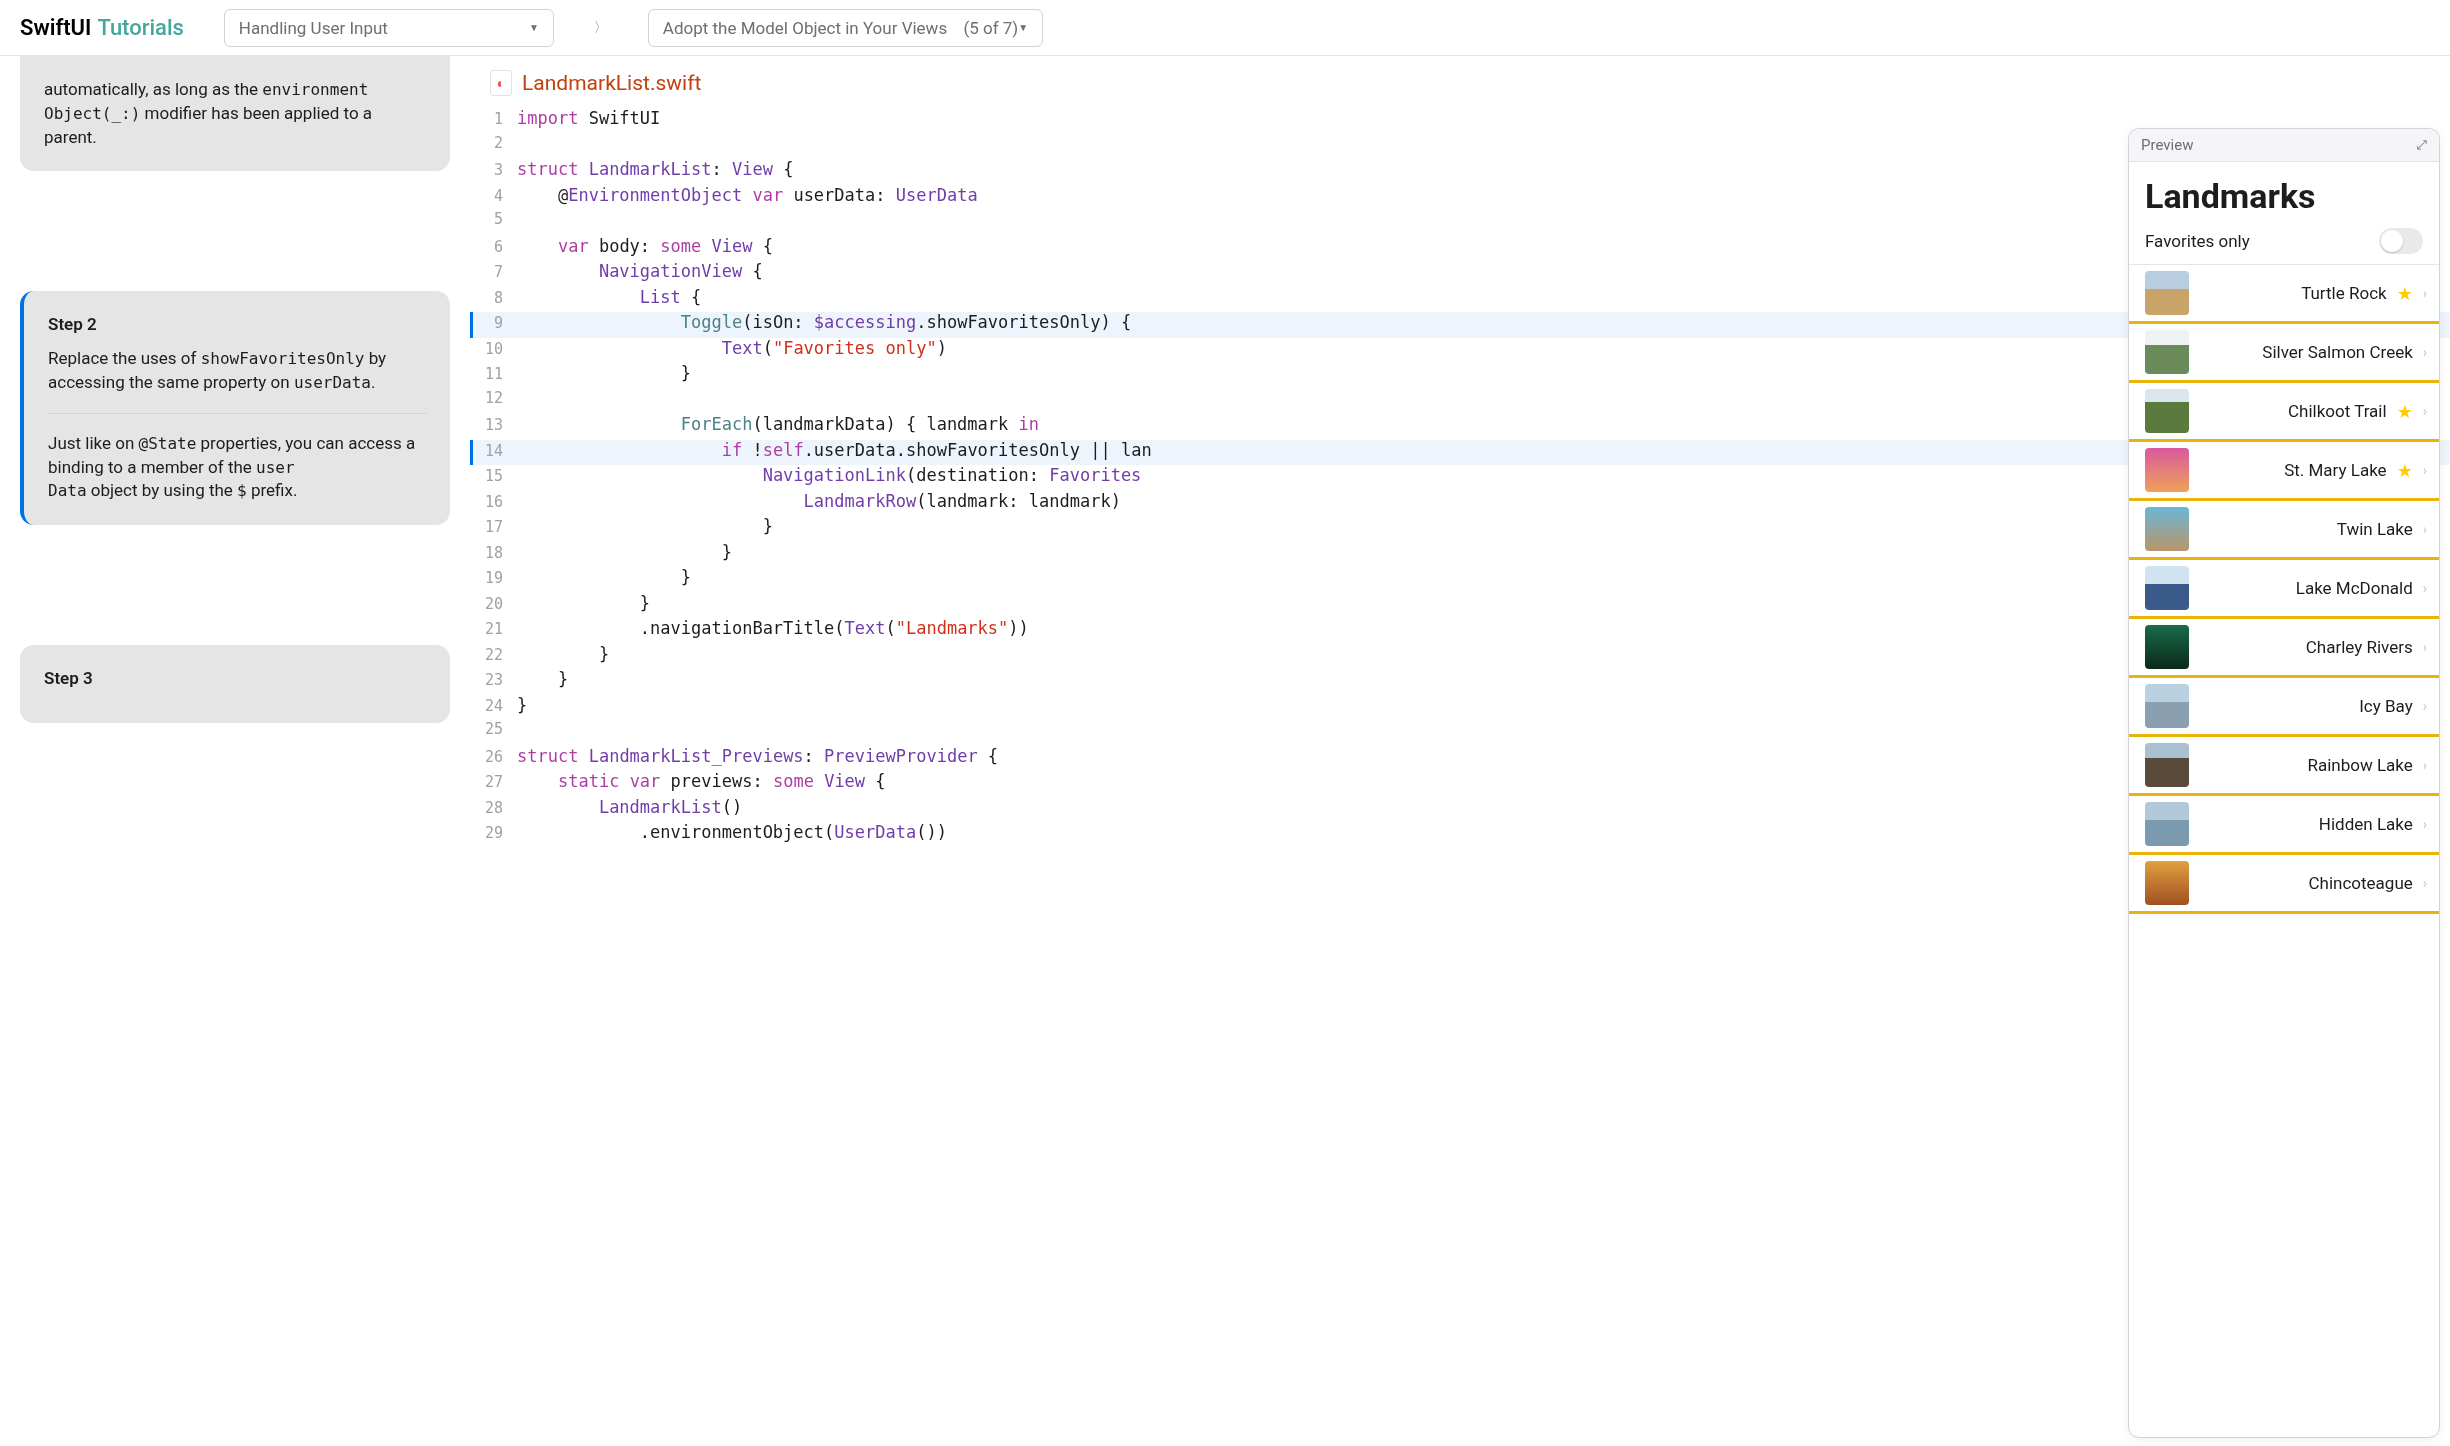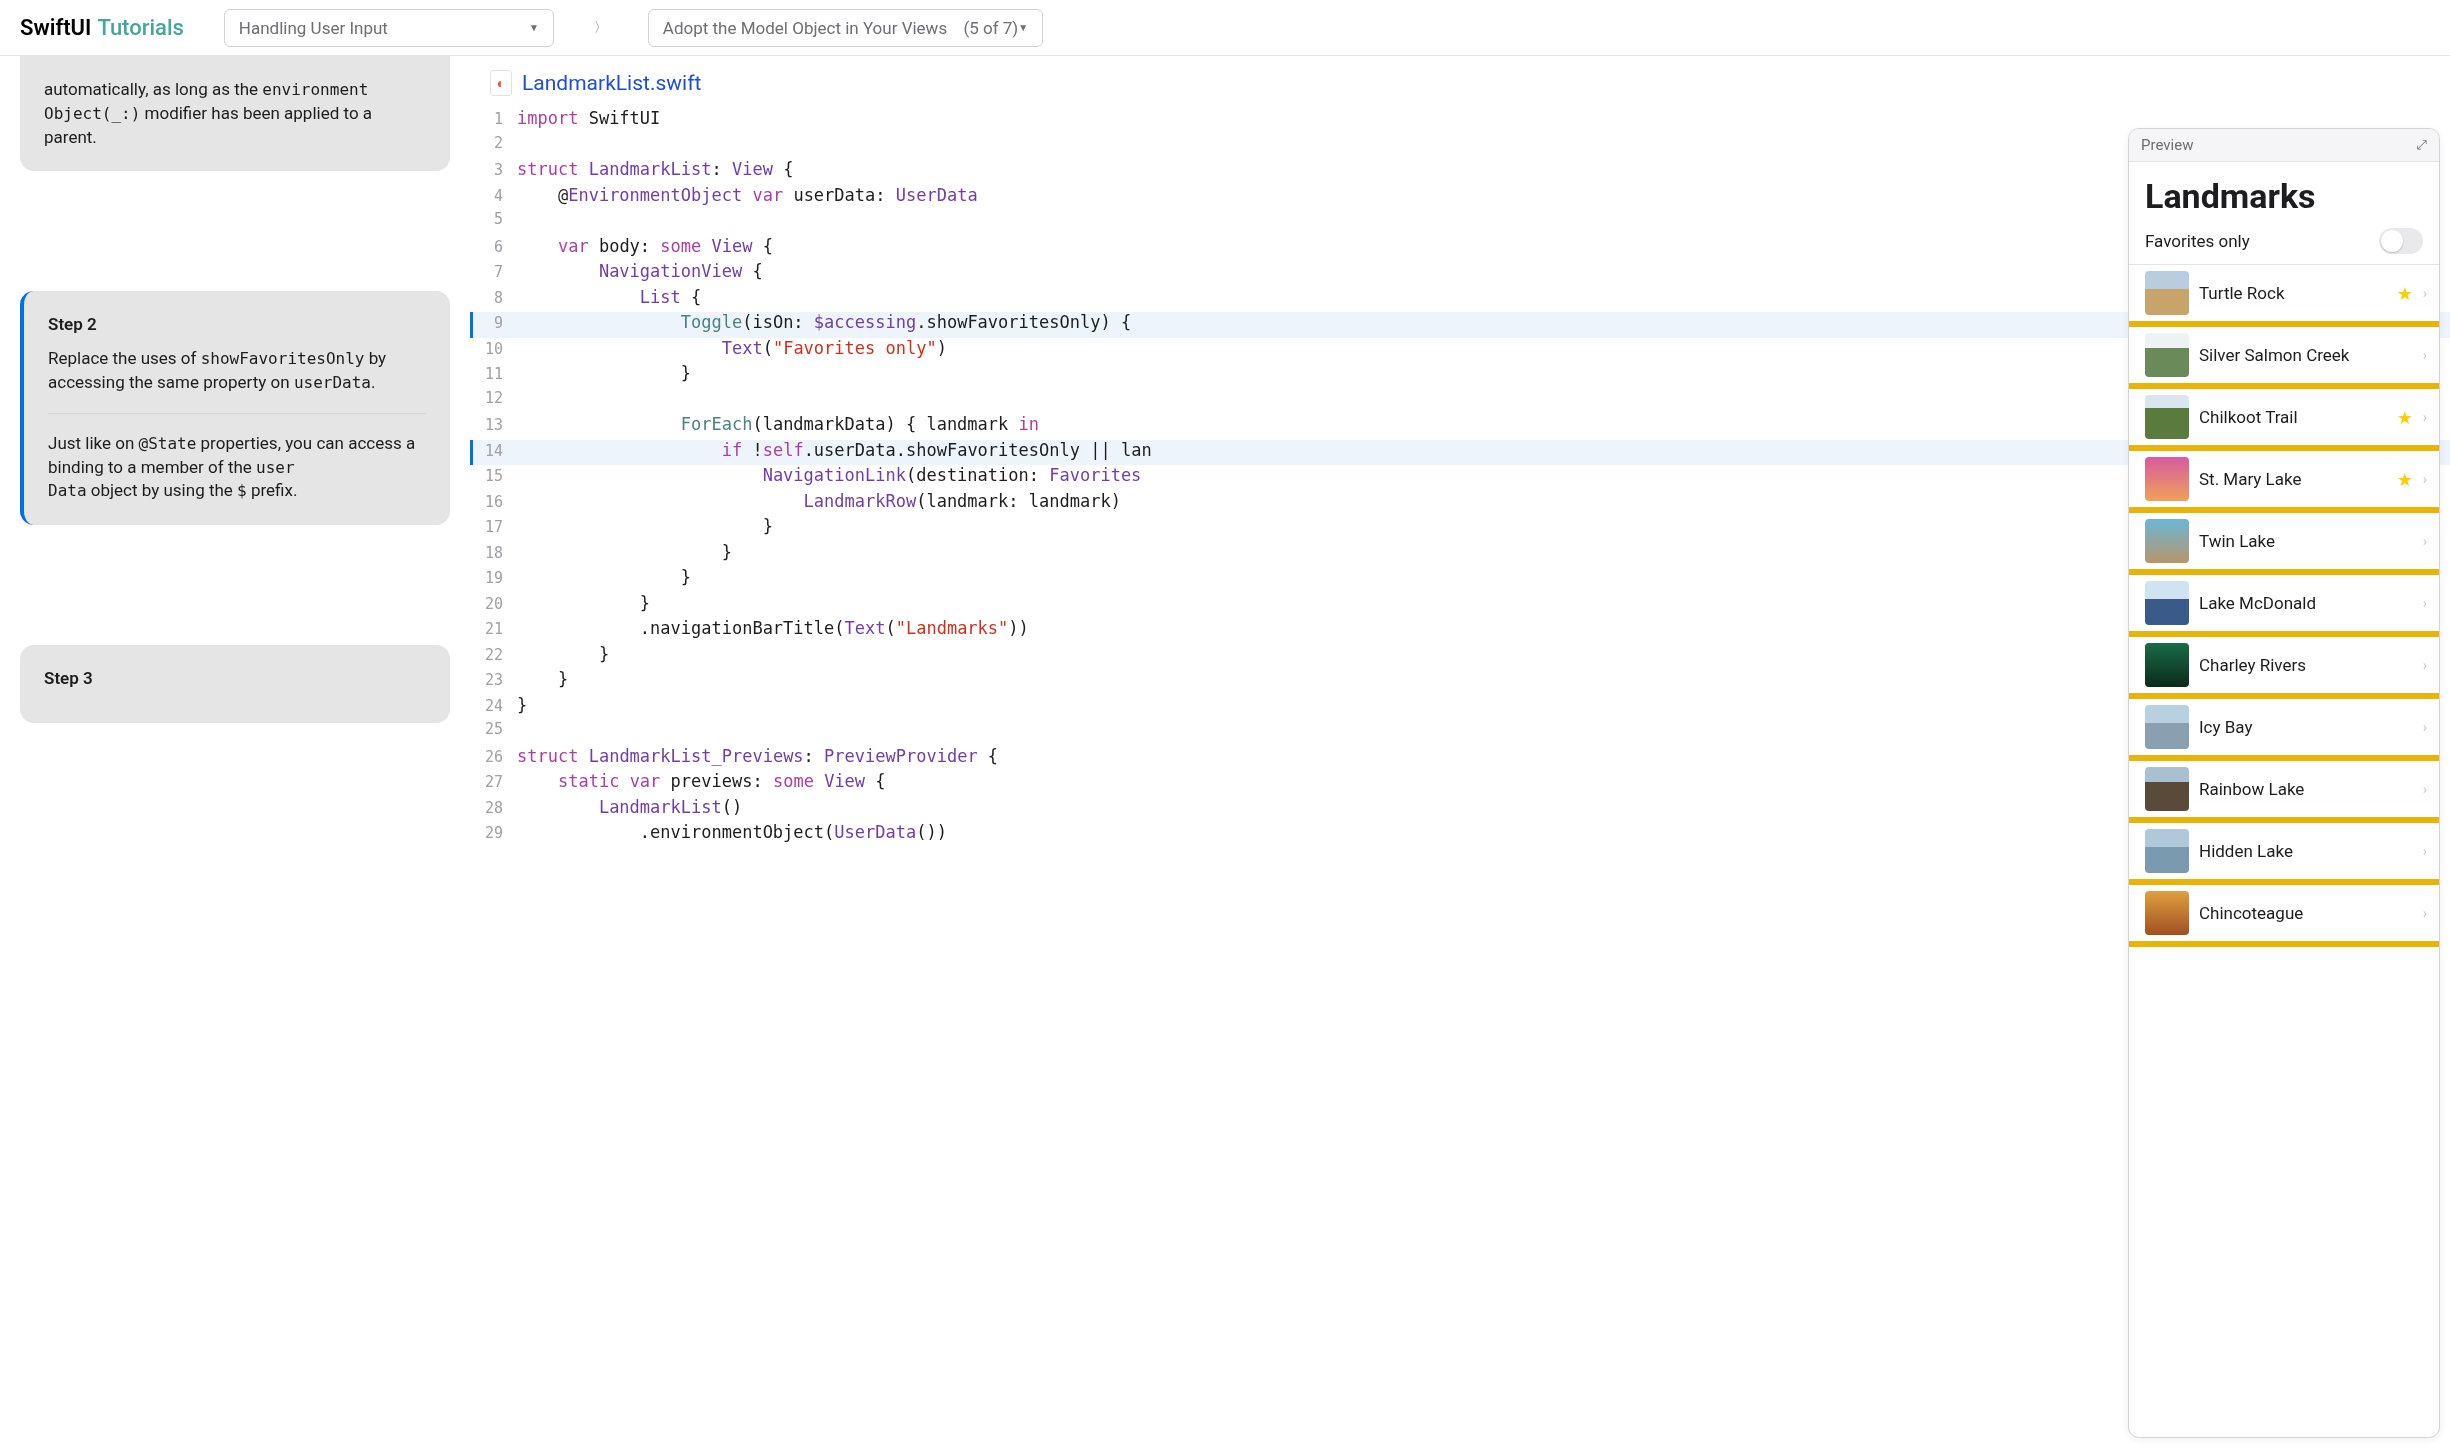--- a/index.html
+++ b/index.html
@@ -85,21 +85,21 @@
     margin-bottom: 12px;
   }
   .file-icon {
     width: 22px; height: 26px;
     background: #fff;
     border: 1px solid #e2e2e2;
     border-radius: 3px;
     display: flex; align-items: center; justify-content: center;
     font-size: 14px;
   }
-  .file-name { font-size: 21px; color: #1d4ed8; }
+  .file-name { font-size: 21px; color: #c2410c; }
   .code-area { font-family: ui-monospace, SFMono-Regular, Menlo, monospace; font-size: 17px; }
   .code-line {
     display: flex;
     align-items: baseline;
     height: 25.5px;
     white-space: pre;
   }
   .code-line .gutter {
     width: 44px;
     text-align: right;
@@ -159,22 +159,23 @@
     width: 44px; height: 26px; background: #e9e9eb; border-radius: 13px; position: relative;
   }
   .toggle .knob {
     width: 22px; height: 22px; background: #fff; border-radius: 50%;
     position: absolute; top: 2px; left: 2px; box-shadow: 0 1px 2px rgba(0,0,0,0.2);
   }
   .pv-row {
     display: flex;
     align-items: center;
     padding: 6px 12px 6px 16px;
-    border-bottom: 6px solid #eab308;
+    border-bottom: 3px solid #eab308;
     gap: 10px;
+    text-align: right;
   }
   .pv-thumb {
     width: 44px; height: 44px; border-radius: 4px; flex-shrink: 0;
   }
   .pv-row .name { flex: 1; font-size: 17px; }
   .pv-row .star { color: #ffcc00; font-size: 18px; }
   .pv-row .chev { color: #c7c7cc; font-size: 14px; }
 
   
   .th-0 { background: linear-gradient(#b8cde0 40%, #c9a46a 40%); }

